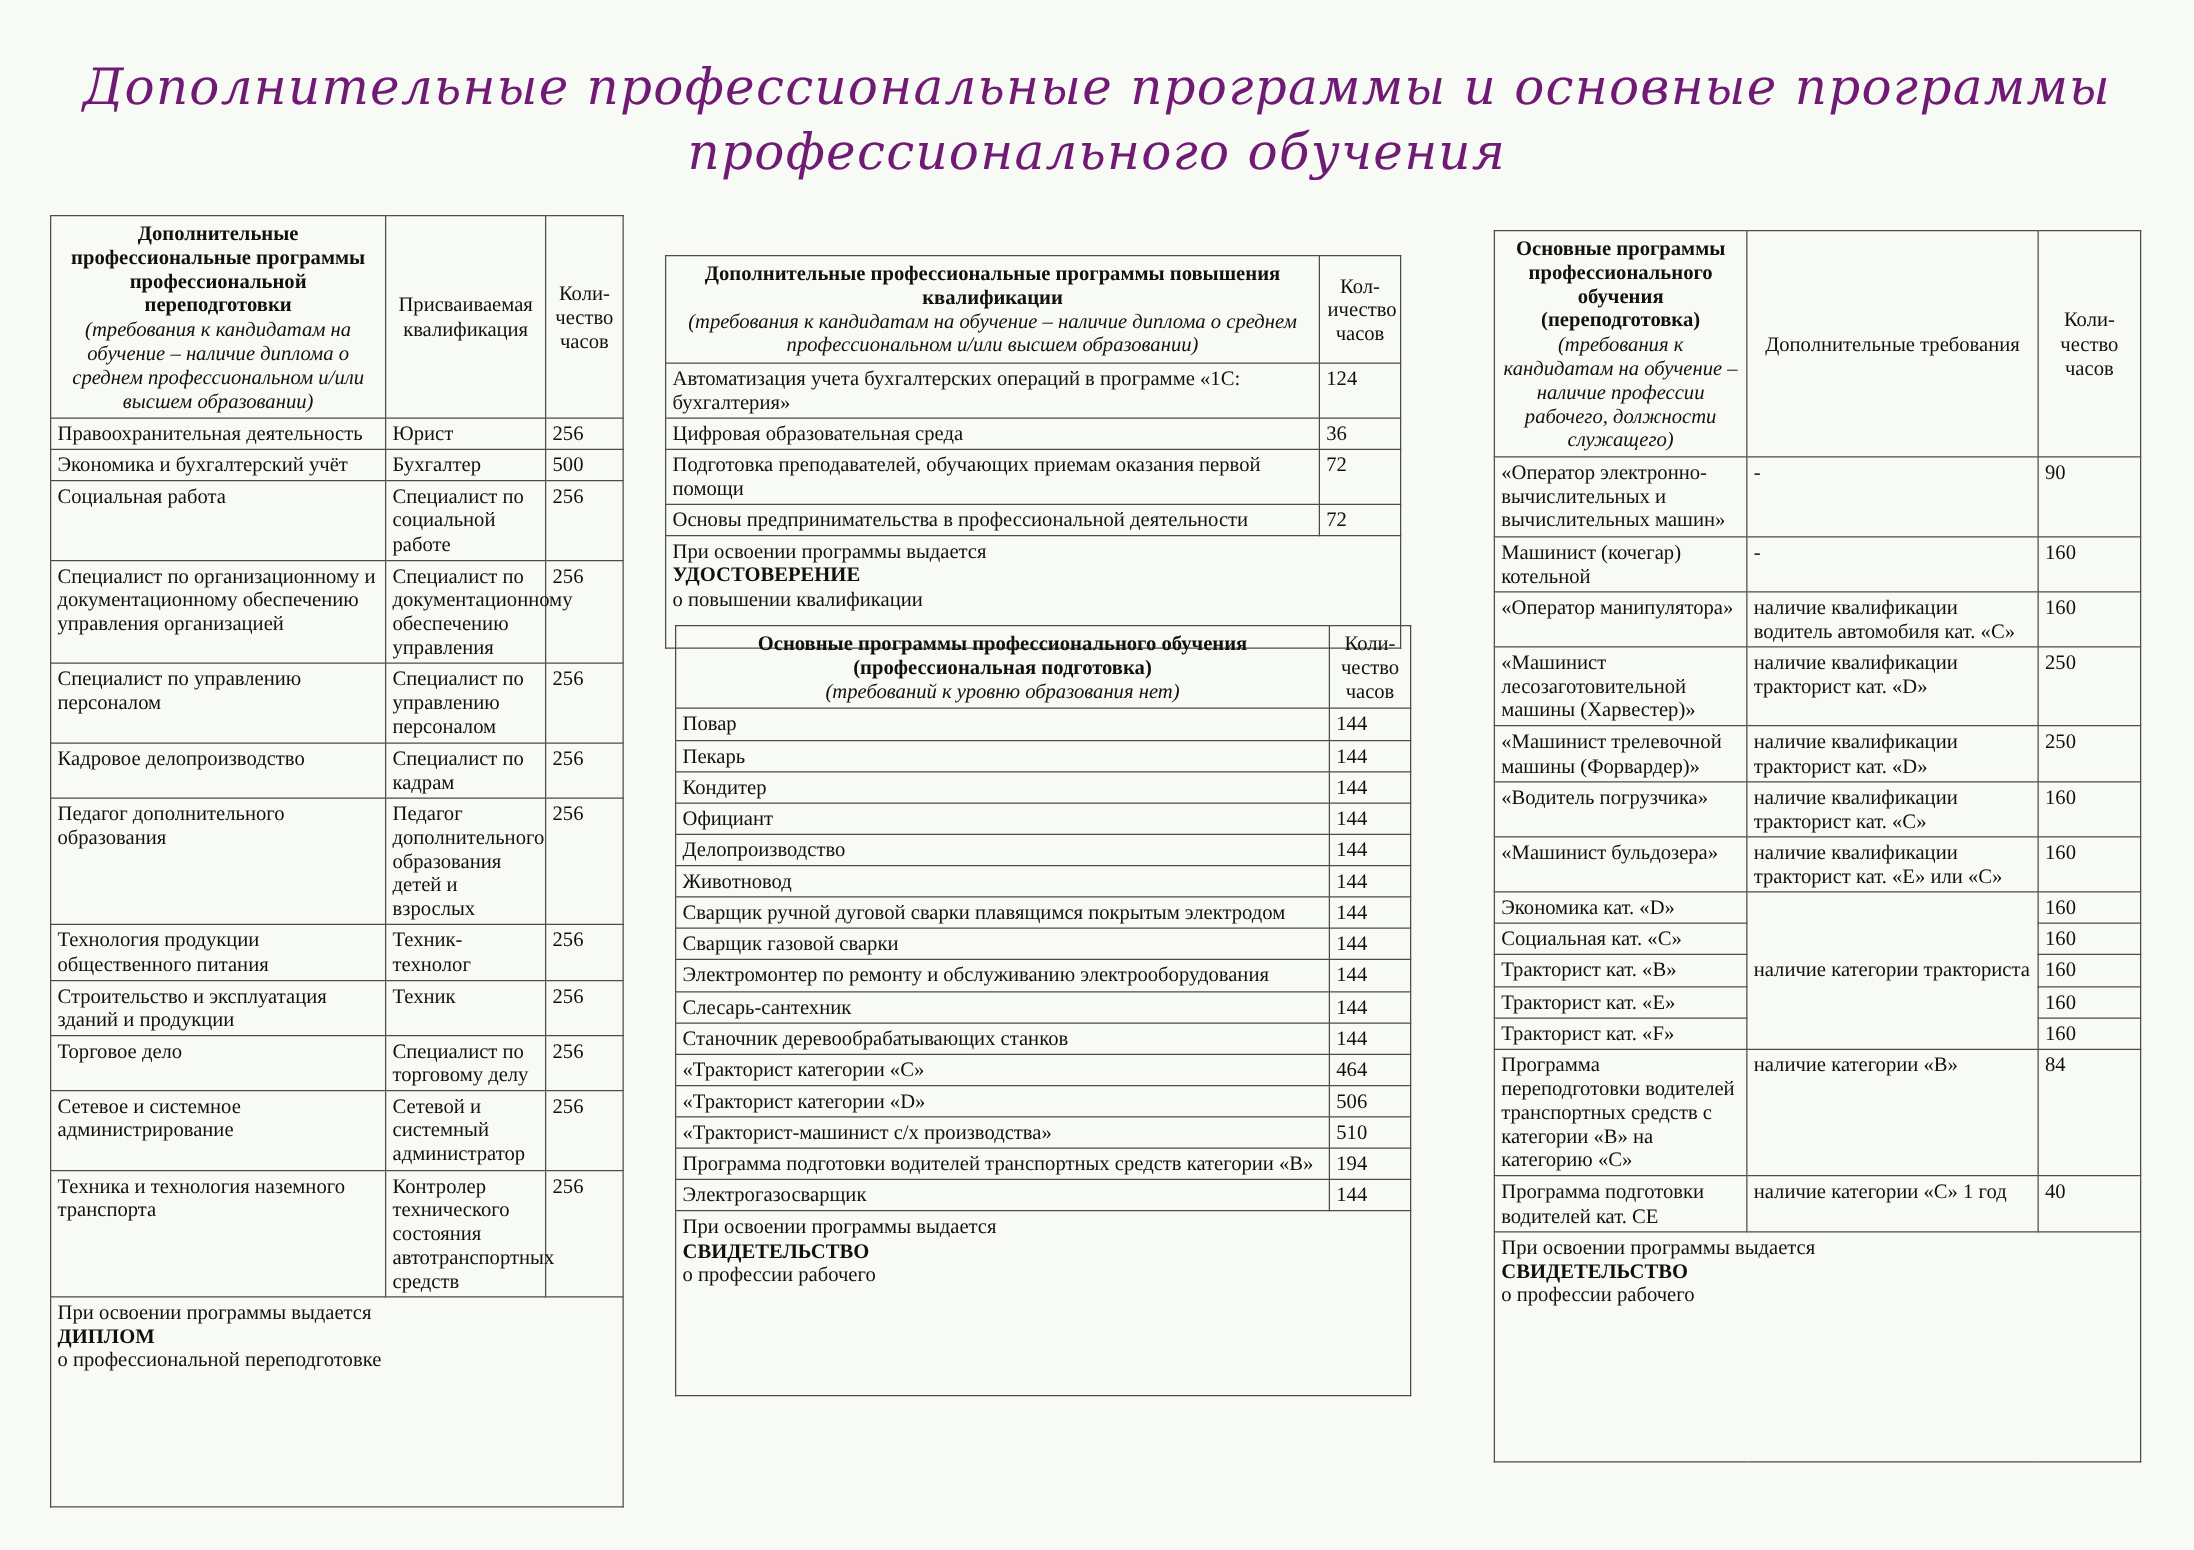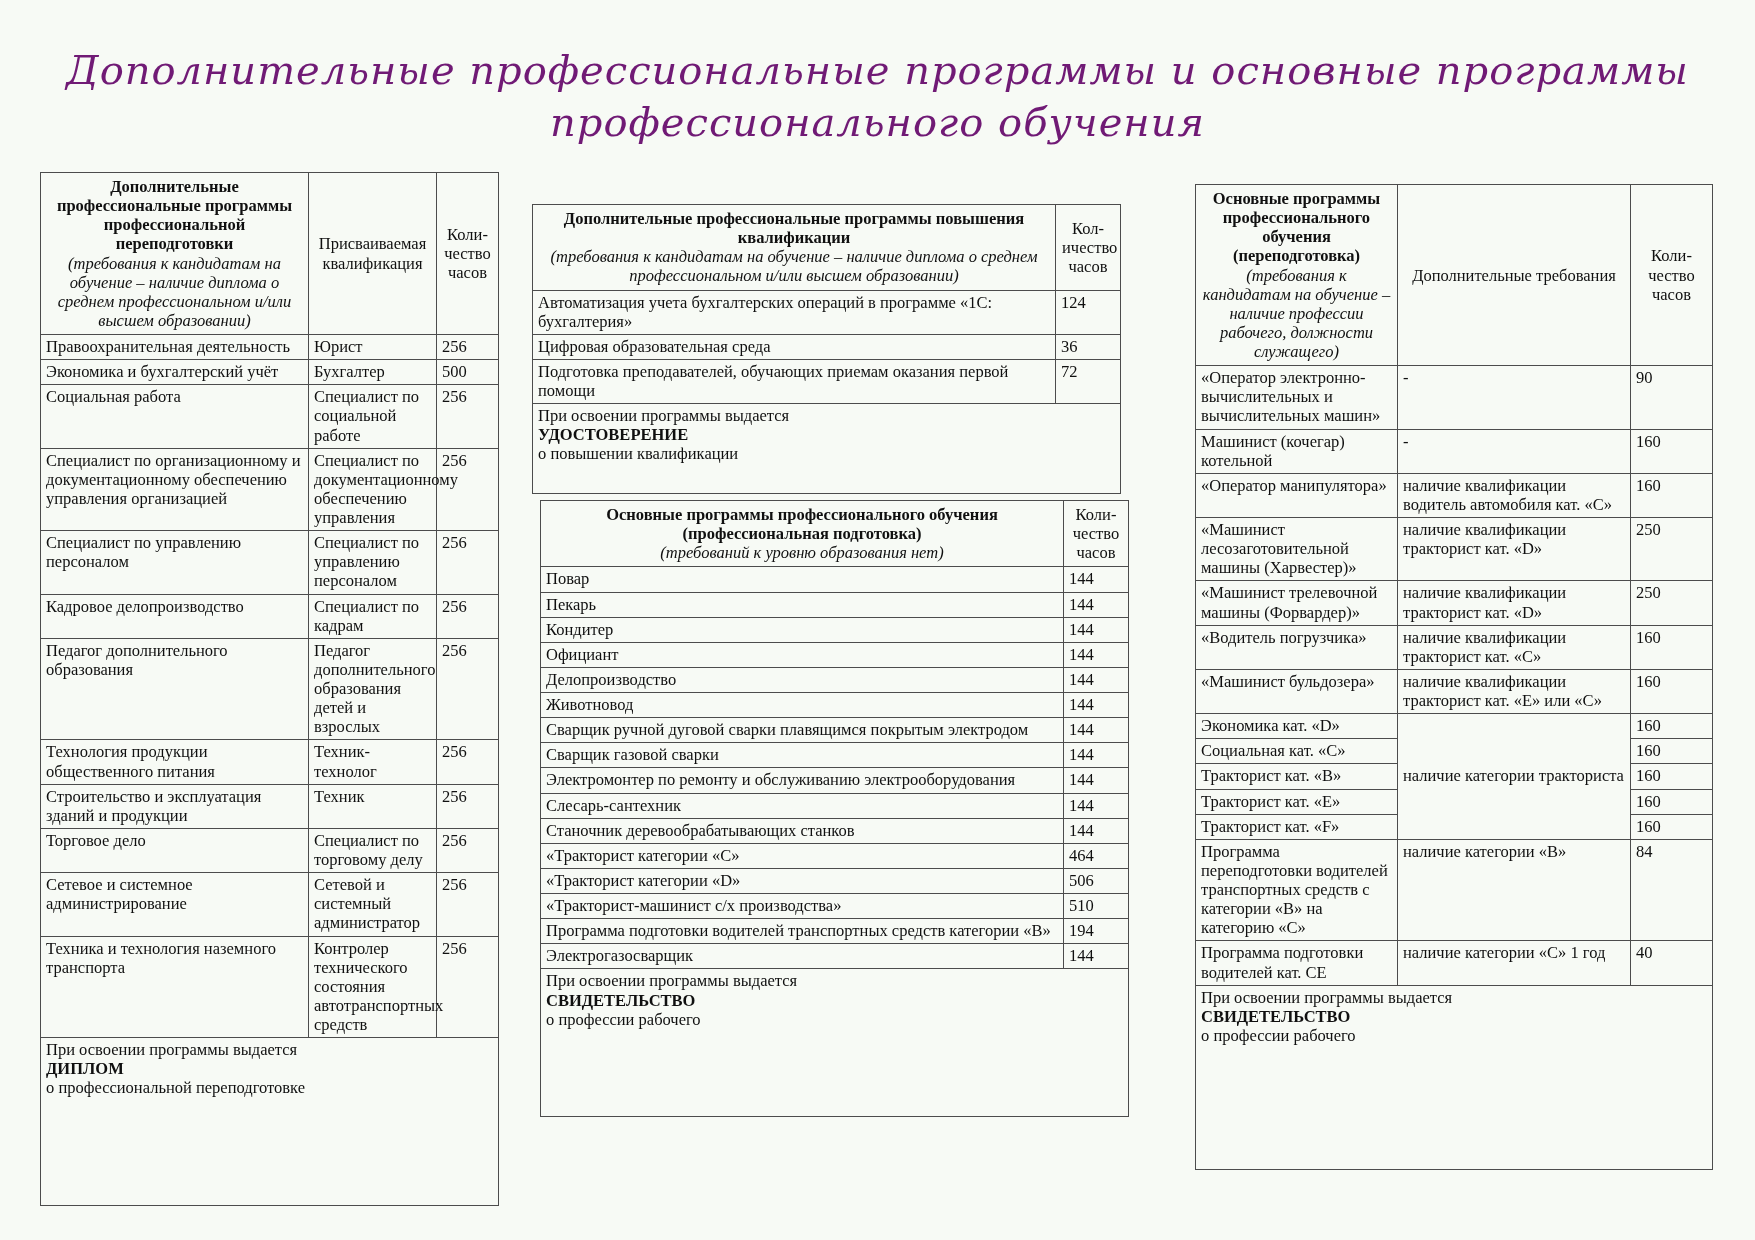--- a/index.html
+++ b/index.html
@@ -157,20 +157,24 @@
             <td>124</td>
           </tr>
           <tr>
             <td>Цифровая образовательная среда</td>
             <td>36</td>
           </tr>
           <tr>
             <td>Подготовка преподавателей, обучающих приемам оказания первой помощи</td>
             <td>72</td>
           </tr>
+          <tr>
+            <td>Основы предпринимательства в профессиональной деятельности</td>
+            <td>72</td>
+          </tr>
         </tbody>
       <tfoot>
         <tr>
           <td colspan="2" class="foot">
             <div>При освоении программы выдается</div>
             <div class="foot-bold">УДОСТОВЕРЕНИЕ</div>
             <div>о повышении квалификации</div>
           </td>
         </tr>
       </tfoot>

